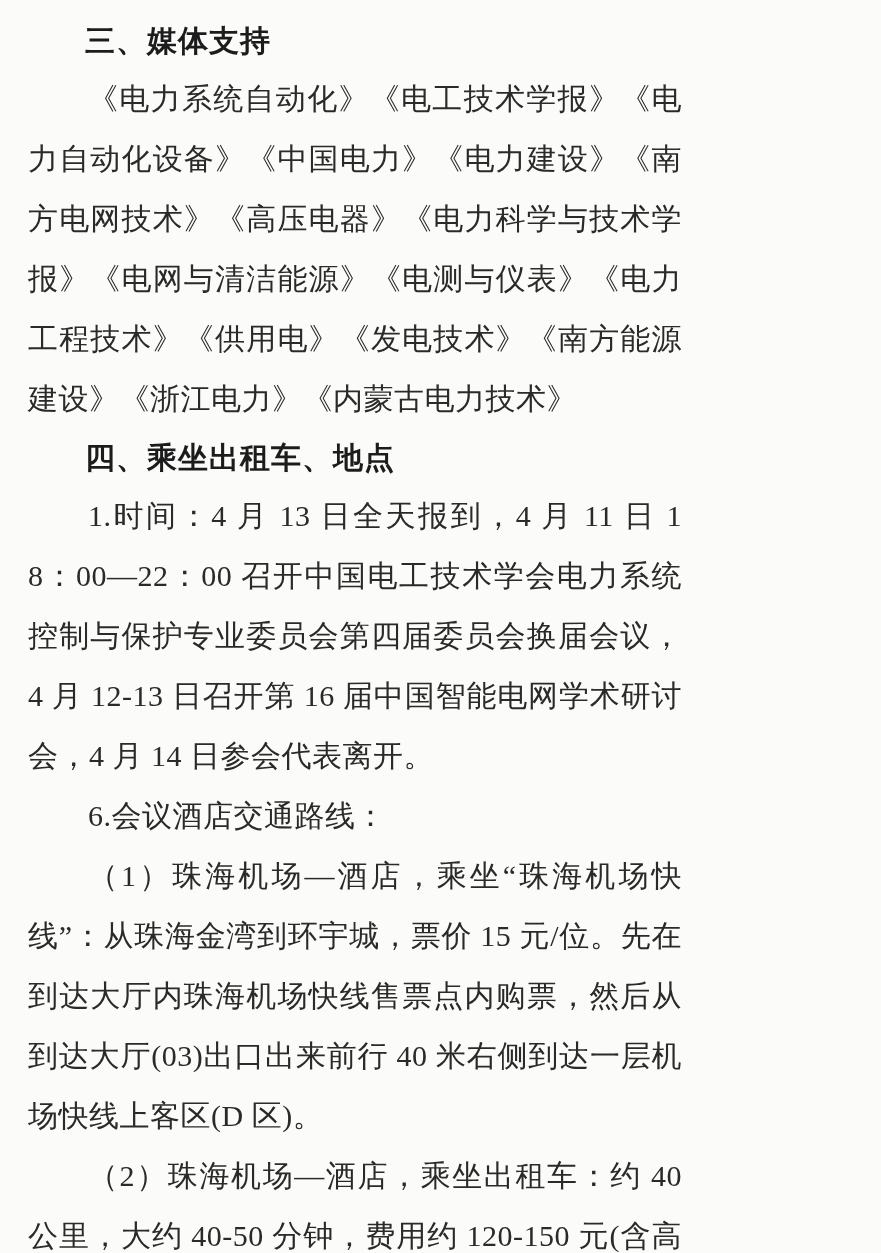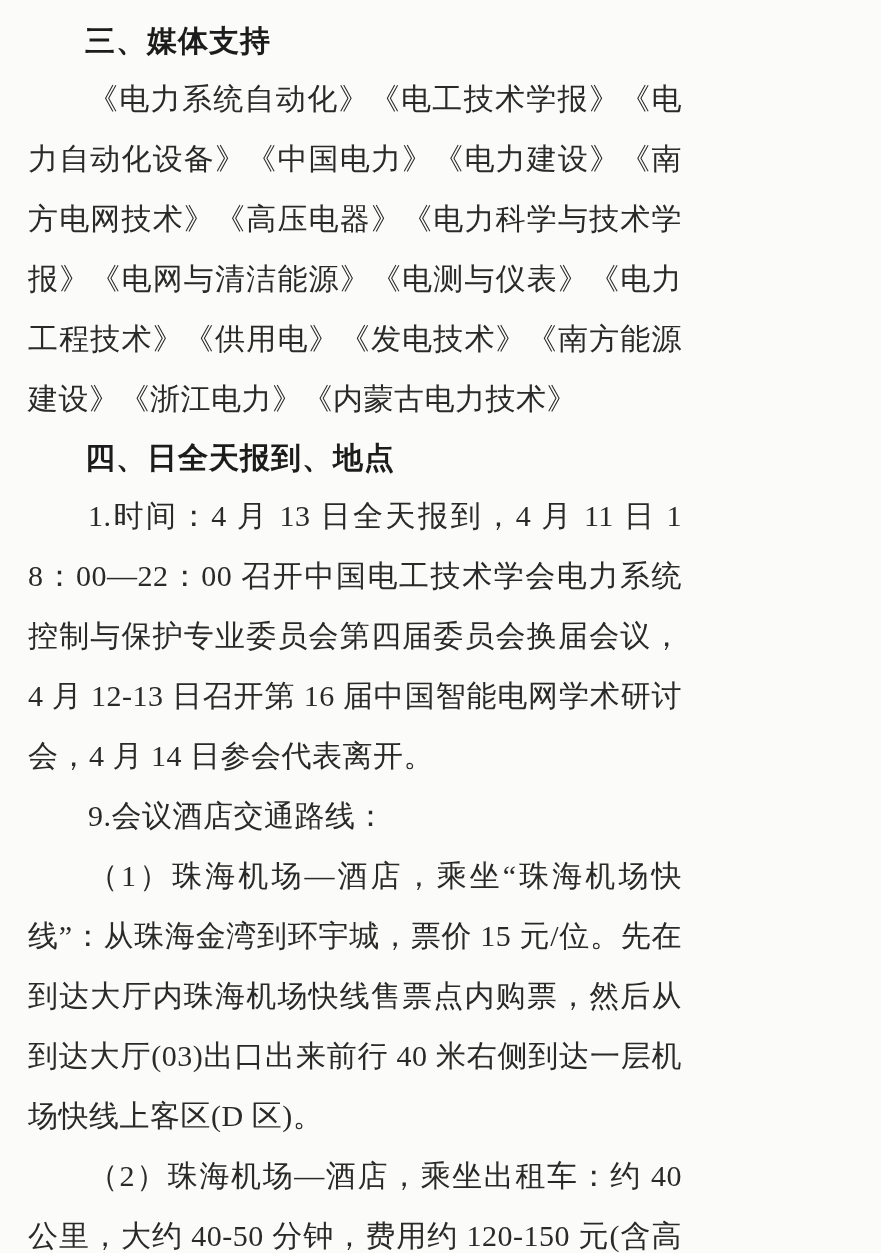--- a/index.html
+++ b/index.html
@@ -37,18 +37,18 @@
     font-family: "Liberation Sans", "DejaVu Sans", sans-serif;
     letter-spacing: 1px;
   }
 </style>
 </head>
 <body style="background: rgb(251, 251, 249);">
 
 <div class="doc" id="doc-root" style="background: rgb(251, 251, 249); color: rgb(42, 42, 42);">
     <p class="heading" style="color: rgb(28, 28, 28);">三、媒体支持</p>
     <p class="para">《电力系统自动化》《电工技术学报》《电力自动化设备》《中国电力》《电力建设》《南方电网技术》《高压电器》《电力科学与技术学报》《电网与清洁能源》《电测与仪表》《电力工程技术》《供用电》《发电技术》《南方能源建设》《浙江电力》《内蒙古电力技术》</p>
-    <p class="heading" style="color: rgb(28, 28, 28);">四、日全天报到、地点</p>
+    <p class="heading" style="color: rgb(28, 28, 28);">四、乘坐出租车、地点</p>
     <p class="para">1.时间：4 月 13 日全天报到，4 月 11 日 18：00—22：00 召开中国电工技术学会电力系统控制与保护专业委员会第四届委员会换届会议，4 月 12-13 日召开第 16 届中国智能电网学术研讨会，4 月 14 日参会代表离开。</p>
-    <p class="para">9.会议酒店交通路线：</p>
+    <p class="para">6.会议酒店交通路线：</p>
     <p class="para">（1）珠海机场—酒店，乘坐“珠海机场快线”：从珠海金湾到环宇城，票价 15 元/位。先在到达大厅内珠海机场快线售票点内购票，然后从到达大厅(03)出口出来前行 40 米右侧到达一层机场快线上客区(D 区)。</p>
     <p class="para">（2）珠海机场—酒店，乘坐出租车：约 40 公里，大约 40-50 分钟，费用约 120-150 元(含高速费)。</p>
   </div>
 
 </body></html>

